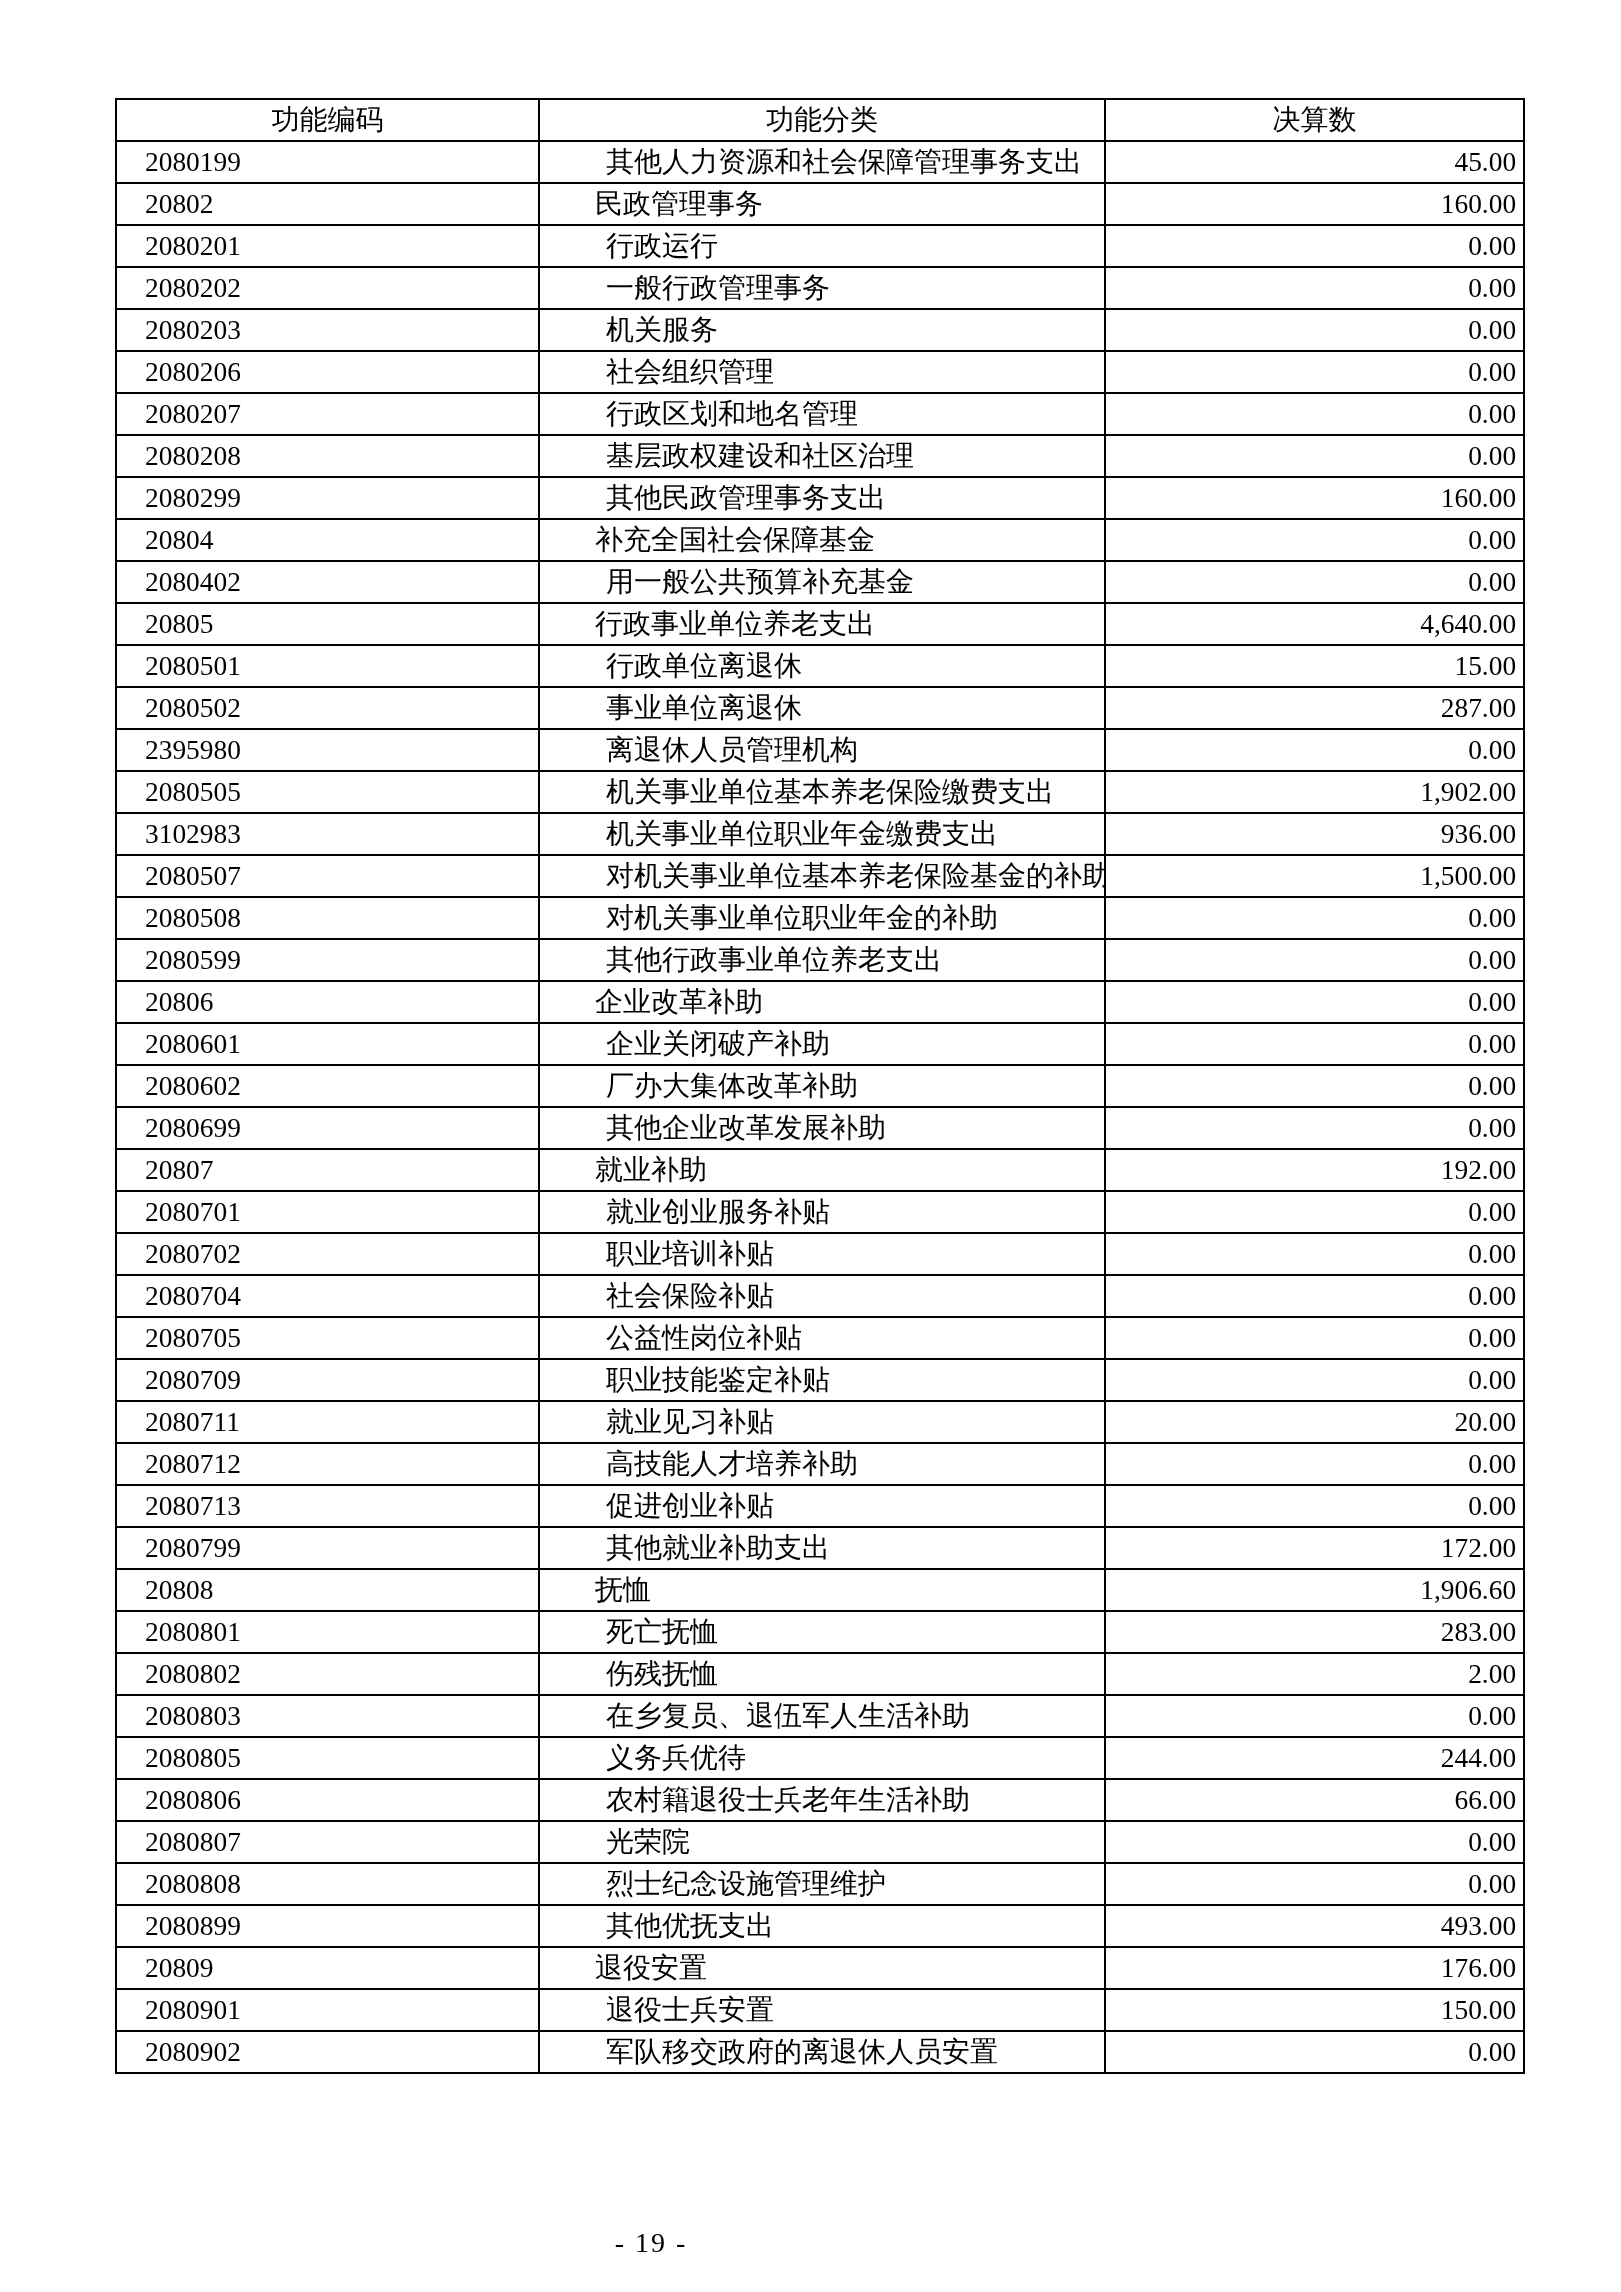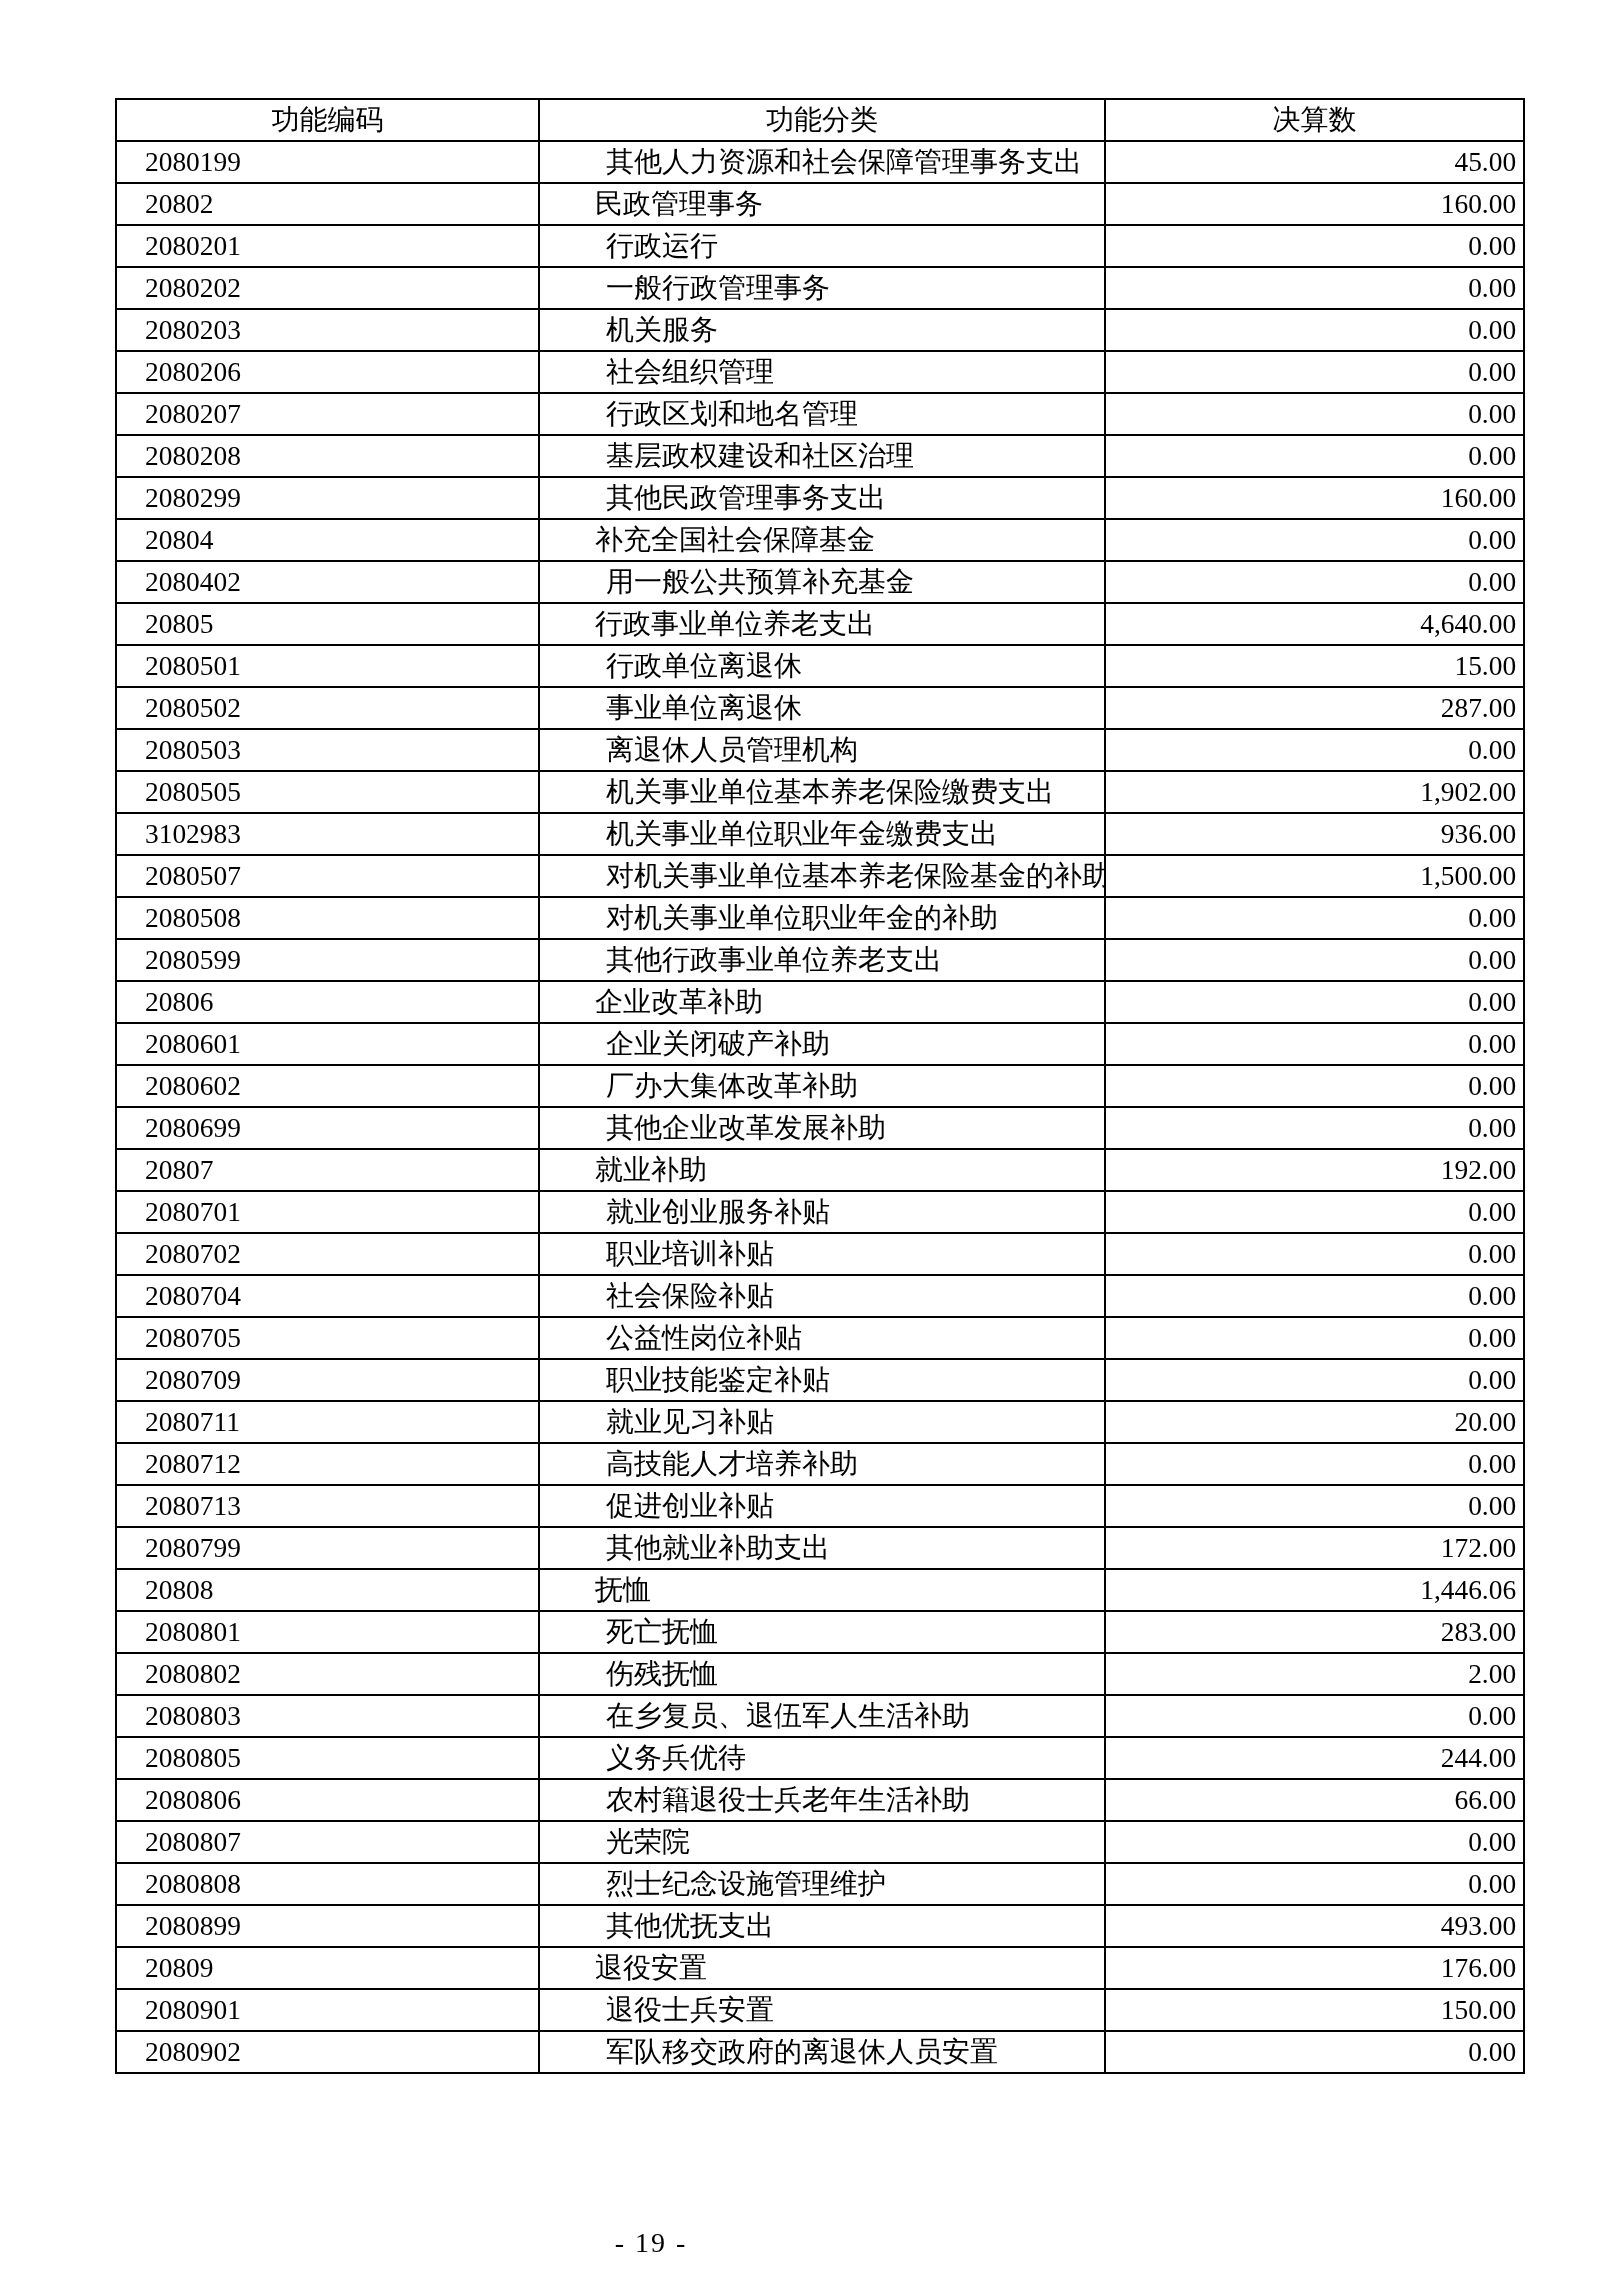--- a/index.html
+++ b/index.html
@@ -113,21 +113,21 @@
     <td class="code">2080501</td>
     <td class="cat l2">行政单位离退休</td>
     <td class="val">15.00</td>
   </tr>
       <tr>
     <td class="code">2080502</td>
     <td class="cat l2">事业单位离退休</td>
     <td class="val">287.00</td>
   </tr>
       <tr>
-    <td class="code">2080503</td>
+    <td class="code">2395980</td>
     <td class="cat l2">离退休人员管理机构</td>
     <td class="val">0.00</td>
   </tr>
       <tr>
     <td class="code">2080505</td>
     <td class="cat l2">机关事业单位基本养老保险缴费支出</td>
     <td class="val">1,902.00</td>
   </tr>
       <tr>
     <td class="code">3102983</td>
@@ -215,21 +215,21 @@
     <td class="val">0.00</td>
   </tr>
       <tr>
     <td class="code">2080799</td>
     <td class="cat l2">其他就业补助支出</td>
     <td class="val">172.00</td>
   </tr>
       <tr>
     <td class="code">20808</td>
     <td class="cat l1">抚恤</td>
-    <td class="val">1,446.06</td>
+    <td class="val">1,906.60</td>
   </tr>
       <tr>
     <td class="code">2080801</td>
     <td class="cat l2">死亡抚恤</td>
     <td class="val">283.00</td>
   </tr>
       <tr>
     <td class="code">2080802</td>
     <td class="cat l2">伤残抚恤</td>
     <td class="val">2.00</td>

